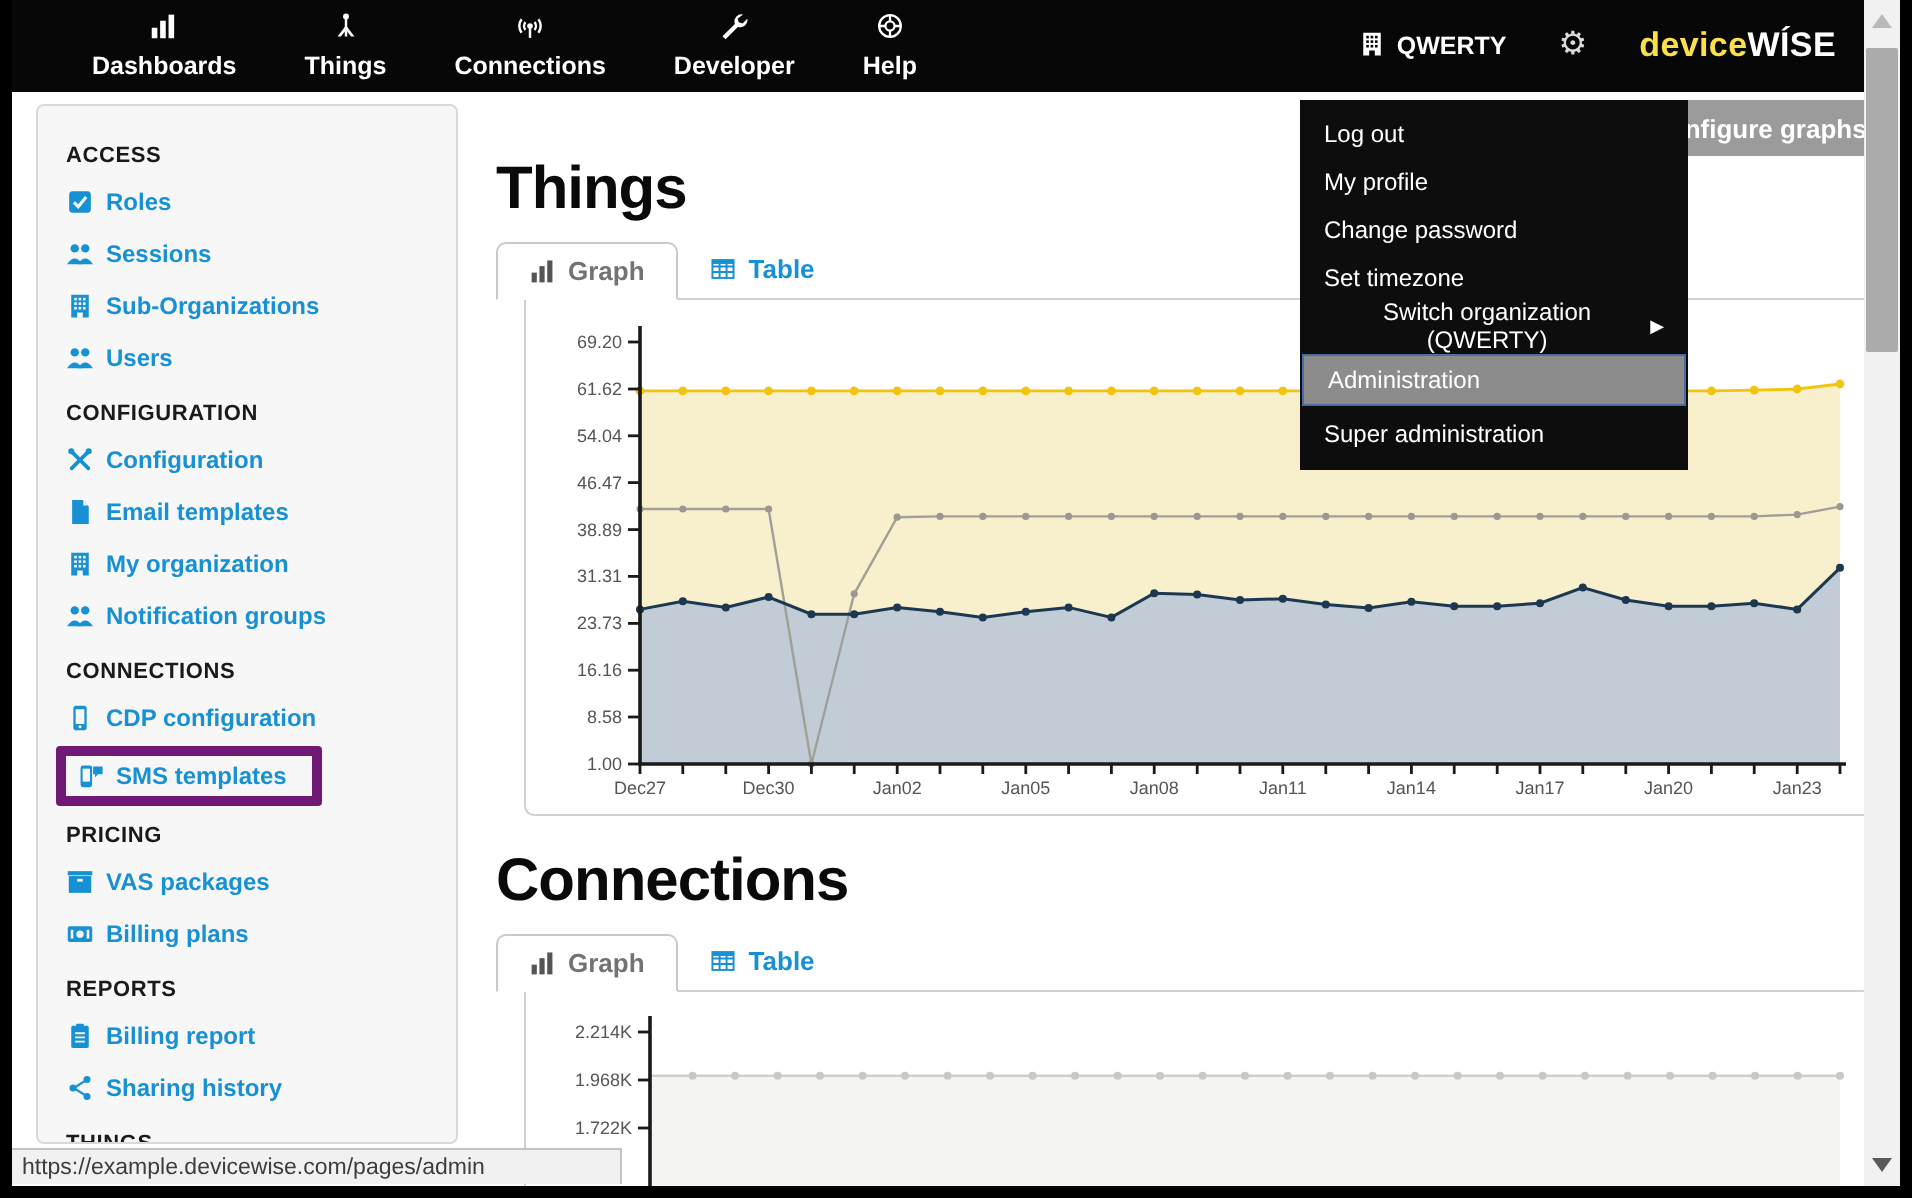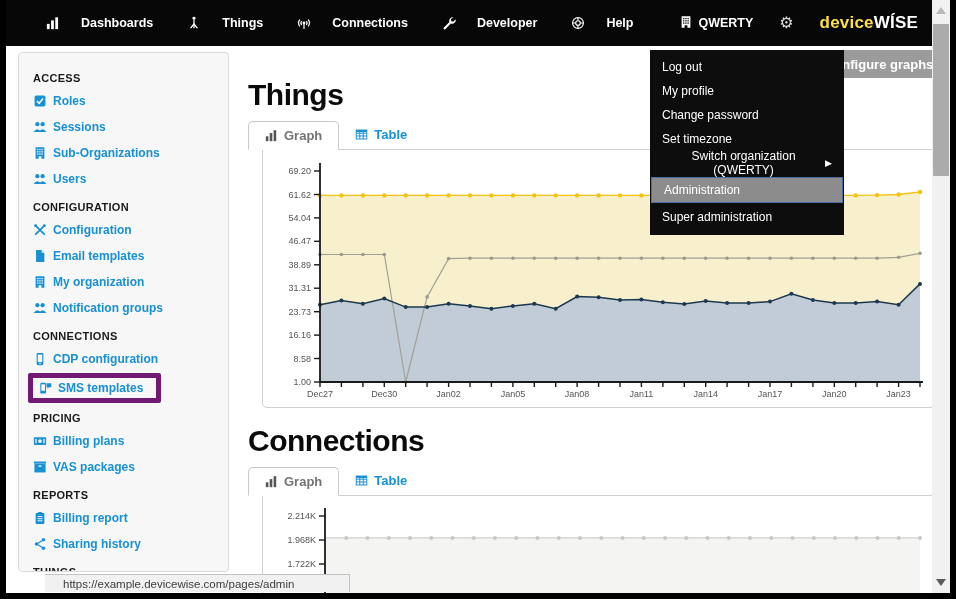--- a/index.html
+++ b/index.html
@@ -1,21 +1,21 @@
 <!DOCTYPE html>
 <html><head>
 <meta charset="utf-8">
 <style>
   * { margin:0; padding:0; box-sizing:border-box; }
   html,body { width:956px; height:599px; background:#000; font-family:"Liberation Sans", sans-serif; overflow:hidden; position:relative; }
 
   
   .topnav { position:absolute; left:6px; top:0; width:926px; height:46px; background:#070707; display:flex; align-items:center; z-index:3; --icon-bg:#070707; }
   .nav-left { display:flex; align-items:center; gap:34px; margin-left:40px; }
-  .nav-item { display:flex; align-items:center; gap:21px; color:#fff; font-size:12.5px; font-weight:bold; cursor:pointer; }
+  .nav-item { display:flex; align-items:center; gap:6px; color:#fff; font-size:12.5px; font-weight:bold; cursor:pointer;flex-direction:column; }
   .nav-item svg { width:14px; height:14px; color:#fff; }
   .nav-right { margin-left:auto; display:flex; align-items:center; margin-right:14px; gap:26px; }
   .nav-user { display:flex; align-items:center; gap:5px; color:#fff; font-size:12.5px; font-weight:bold; cursor:pointer; }
   .nav-user svg { width:14px; height:14px; color:#fff; }
   .gear { font-size:16px; color:#d9d9d9; cursor:pointer; line-height:1; }
   .logo { font-size:17px; font-weight:bold; letter-spacing:.2px; }
   .logo .p1 { color:#fde047; }
   .logo .p2 { color:#fff; }
 
   
@@ -54,21 +54,21 @@
   
   .menu { position:absolute; left:644px; top:4px; width:194px; background:#0d0d0d; padding:5px 0 6px 0; z-index:20;text-align:center; }
   .menu-item { height:24px; display:flex; align-items:center; color:#fff; font-size:12px; padding:0 12px; cursor:pointer; }
   .menu-item .arrow { margin-left:auto; font-size:9px; color:#fff; }
   .menu-item.selected { background:#8c8c8c; border:1px solid #4a6da7; margin:2px 1px; height:26px; }
 
   
   .cfg-btn { position:absolute; left:806px; top:4px; height:28px; padding:0 13px; background:#9b9b9b; border-radius:4px; color:#fff; font-size:13px; font-weight:bold; display:flex; align-items:center; z-index:10; cursor:pointer; white-space:nowrap; }
 
   
-  .statusbar { position:absolute; left:0; top:528px; width:305px; height:18px; background:#f1f1f1; border:1px solid #c3c3c3; border-left:none; border-bottom:none; font-size:11.5px; color:#3d3d3d; display:flex; align-items:center; padding-left:18px; z-index:25;margin-left:39px; }
+  .statusbar { position:absolute; left:0; top:528px; width:305px; height:18px; background:#f1f1f1; border:1px solid #c3c3c3; border-left:none; border-bottom:none; font-size:11.5px; color:#3d3d3d; display:flex; align-items:center; padding-left:5px; z-index:25; }
 </style>
 </head>
 <body>
 
 <div class="topnav">
   <div class="nav-left">
       <div class="nav-item">
         <span style="display: flex;">
           <svg viewBox="0 0 16 16">
             <rect x="1" y="9" width="3.2" height="6" fill="currentColor"></rect>
@@ -279,37 +279,37 @@
             <rect x="3.8" y="3.8" width="4.2" height="7.4" fill="var(--icon-bg,#fff)"></rect>
             <path fill="currentColor" d="M9.8 2.6h5.4v4.4h-2.7l-1.6 1.8v-1.8h-1.1z"></path>
           </svg>
         </span>
         <span>SMS templates</span>
       </div>
       <div class="side-title">PRICING</div>
       <div class="side-item">
         <span style="display: flex;">
           <svg viewBox="0 0 16 16">
+            <rect x="1.6" y="4.6" width="12.8" height="9.6" fill="currentColor"></rect>
+            <rect x="1" y="1.8" width="14" height="2.4" fill="currentColor"></rect>
+            <rect x="6.4" y="6.2" width="3.2" height="1.6" fill="var(--icon-bg,#fff)"></rect>
+          </svg>
+        </span>
+        <span>VAS packages</span>
+      </div>
+      <div class="side-item">
+        <span style="display: flex;">
+          <svg viewBox="0 0 16 16">
             <rect x="1" y="3.6" width="14" height="9" rx="1.2" fill="currentColor"></rect>
             <circle cx="8" cy="8.1" r="2.1" fill="var(--icon-bg,#fff)"></circle>
             <rect x="2.7" y="5.6" width="1.5" height="5" fill="var(--icon-bg,#fff)"></rect>
             <rect x="11.8" y="5.6" width="1.5" height="5" fill="var(--icon-bg,#fff)"></rect>
           </svg>
         </span>
         <span>Billing plans</span>
-      </div>
-      <div class="side-item">
-        <span style="display: flex;">
-          <svg viewBox="0 0 16 16">
-            <rect x="1.6" y="4.6" width="12.8" height="9.6" fill="currentColor"></rect>
-            <rect x="1" y="1.8" width="14" height="2.4" fill="currentColor"></rect>
-            <rect x="6.4" y="6.2" width="3.2" height="1.6" fill="var(--icon-bg,#fff)"></rect>
-          </svg>
-        </span>
-        <span>VAS packages</span>
       </div>
       <div class="side-title">REPORTS</div>
       <div class="side-item">
         <span style="display: flex;">
           <svg viewBox="0 0 16 16">
             <rect x="3" y="2.2" width="10" height="12.6" rx="1" fill="currentColor"></rect>
             <rect x="5.8" y="1" width="4.4" height="2.4" rx=".6" fill="currentColor"></rect>
             <g stroke="var(--icon-bg,#fff)" stroke-width="1.1">
               <path d="M5.2 6.4h5.6M5.2 8.8h5.6M5.2 11.2h5.6"></path>
             </g>

